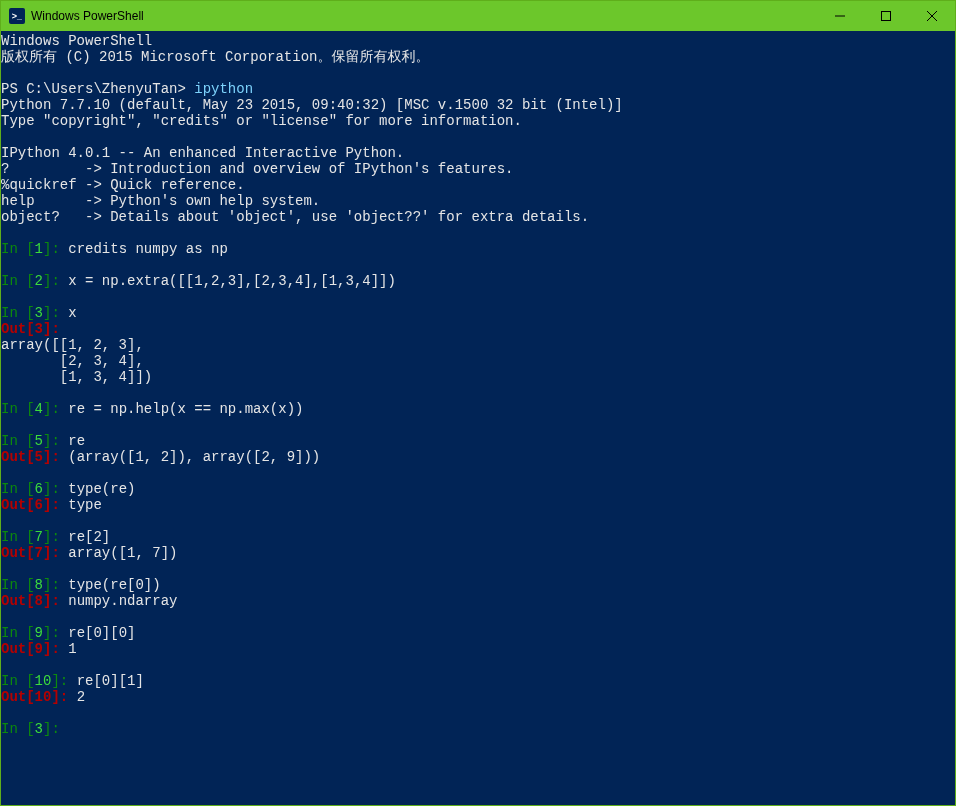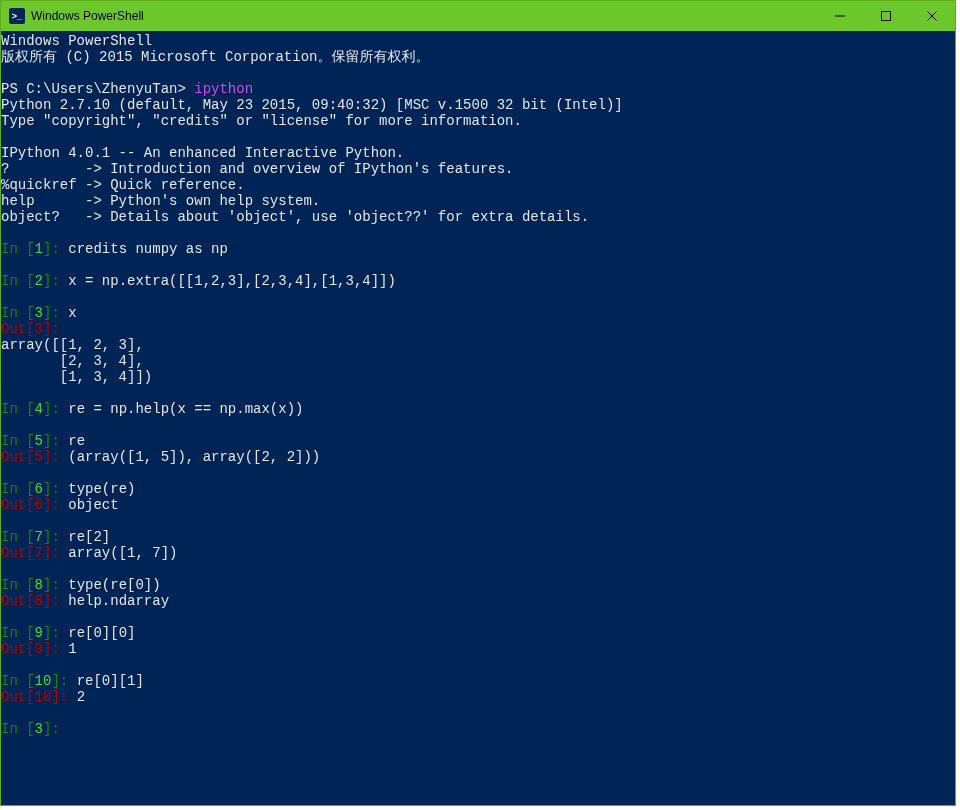--- a/index.html
+++ b/index.html
@@ -23,24 +23,24 @@
     width: 46px; height: 30px; display: inline-flex; align-items: center;
     justify-content: center; font-size: 14px; color: #000;
   }
   .term {
     flex: 1 1 auto; background: #012456; color: #cccccc;
     font-family: "NSimSun","SimSun","Consolas","Courier New",monospace;
     font-size: 14px; line-height: 16px; padding: 2px 0 0 0;
     white-space: pre; overflow: hidden;
   }
   .c-white  { color: #e5e5e5; }
-  .c-yellow { color: #d946ef; }
+  .c-yellow { color: #7dd3fc; }
   .c-green  { color: #3cdc3c; }
   .c-dgreen { color: #0d8a0d; text-align: center; }
-  .c-red    { color: #b40000; }
+  .c-red    { color: #b40000; font-weight: bold; }
 </style>
 </head>
 <body>
 
 <div class="window">
   <div class="titlebar">
     <span class="ps-icon">&gt;_</span>
     <span class="title">Windows PowerShell</span>
     <span class="spacer"></span>
     <span class="win-btn">
@@ -57,21 +57,21 @@
       <svg width="10" height="10" viewBox="0 0 10 10">
           <path d="M0 0 L10 10 M10 0 L0 10" stroke="#000" stroke-width="1"></path>
         </svg>
     </span>
   </div>
 
   <div class="term"><span class="c-white">Windows PowerShell</span>
 <span class="c-white">版权所有 (C) 2015 Microsoft Corporation。保留所有权利。</span>
 
 <span class="c-white">PS C:\Users\ZhenyuTan&gt; </span><span class="c-yellow">ipython</span>
-<span class="c-white">Python 2.7.10 (default, May 23 2015, 09:40:32) [MSC v.1500 32 bit (Intel)]</span>
+<span class="c-white">Python 7.7.10 (default, May 23 2015, 09:40:32) [MSC v.1500 32 bit (Intel)]</span>
 <span class="c-white">Type "copyright", "credits" or "license" for more information.</span>
 
 <span class="c-white">IPython 4.0.1 -- An enhanced Interactive Python.</span>
 <span class="c-white">?         -&gt; Introduction and overview of IPython's features.</span>
 <span class="c-white">%quickref -&gt; Quick reference.</span>
 <span class="c-white">help      -&gt; Python's own help system.</span>
 <span class="c-white">object?   -&gt; Details about 'object', use 'object??' for extra details.</span>
 
 <span class="c-dgreen">In [</span><span class="c-green">1</span><span class="c-dgreen">]: </span><span class="c-white">credits numpy as np</span>
 
@@ -79,30 +79,30 @@
 
 <span class="c-dgreen">In [</span><span class="c-green">3</span><span class="c-dgreen">]: </span><span class="c-white">x</span>
 <span class="c-red">Out[</span><span class="c-red">3</span><span class="c-red">]: </span>
 <span class="c-white">array([[1, 2, 3],
        [2, 3, 4],
        [1, 3, 4]])</span>
 
 <span class="c-dgreen">In [</span><span class="c-green">4</span><span class="c-dgreen">]: </span><span class="c-white">re = np.help(x == np.max(x))</span>
 
 <span class="c-dgreen">In [</span><span class="c-green">5</span><span class="c-dgreen">]: </span><span class="c-white">re</span>
-<span class="c-red">Out[</span><span class="c-red">5</span><span class="c-red">]: </span><span class="c-white">(array([1, 5]), array([2, 2]))</span>
+<span class="c-red">Out[</span><span class="c-red">5</span><span class="c-red">]: </span><span class="c-white">(array([1, 2]), array([2, 9]))</span>
 
 <span class="c-dgreen">In [</span><span class="c-green">6</span><span class="c-dgreen">]: </span><span class="c-white">type(re)</span>
-<span class="c-red">Out[</span><span class="c-red">6</span><span class="c-red">]: </span><span class="c-white">object</span>
+<span class="c-red">Out[</span><span class="c-red">6</span><span class="c-red">]: </span><span class="c-white">type</span>
 
 <span class="c-dgreen">In [</span><span class="c-green">7</span><span class="c-dgreen">]: </span><span class="c-white">re[2]</span>
 <span class="c-red">Out[</span><span class="c-red">7</span><span class="c-red">]: </span><span class="c-white">array([1, 7])</span>
 
 <span class="c-dgreen">In [</span><span class="c-green">8</span><span class="c-dgreen">]: </span><span class="c-white">type(re[0])</span>
-<span class="c-red">Out[</span><span class="c-red">8</span><span class="c-red">]: </span><span class="c-white">help.ndarray</span>
+<span class="c-red">Out[</span><span class="c-red">8</span><span class="c-red">]: </span><span class="c-white">numpy.ndarray</span>
 
 <span class="c-dgreen">In [</span><span class="c-green">9</span><span class="c-dgreen">]: </span><span class="c-white">re[0][0]</span>
 <span class="c-red">Out[</span><span class="c-red">9</span><span class="c-red">]: </span><span class="c-white">1</span>
 
 <span class="c-dgreen">In [</span><span class="c-green">10</span><span class="c-dgreen">]: </span><span class="c-white">re[0][1]</span>
 <span class="c-red">Out[</span><span class="c-red">10</span><span class="c-red">]: </span><span class="c-white">2</span>
 
 <span class="c-dgreen">In [</span><span class="c-green">3</span><span class="c-dgreen">]: </span><span class="c-white"></span>
 </div>
 </div>

